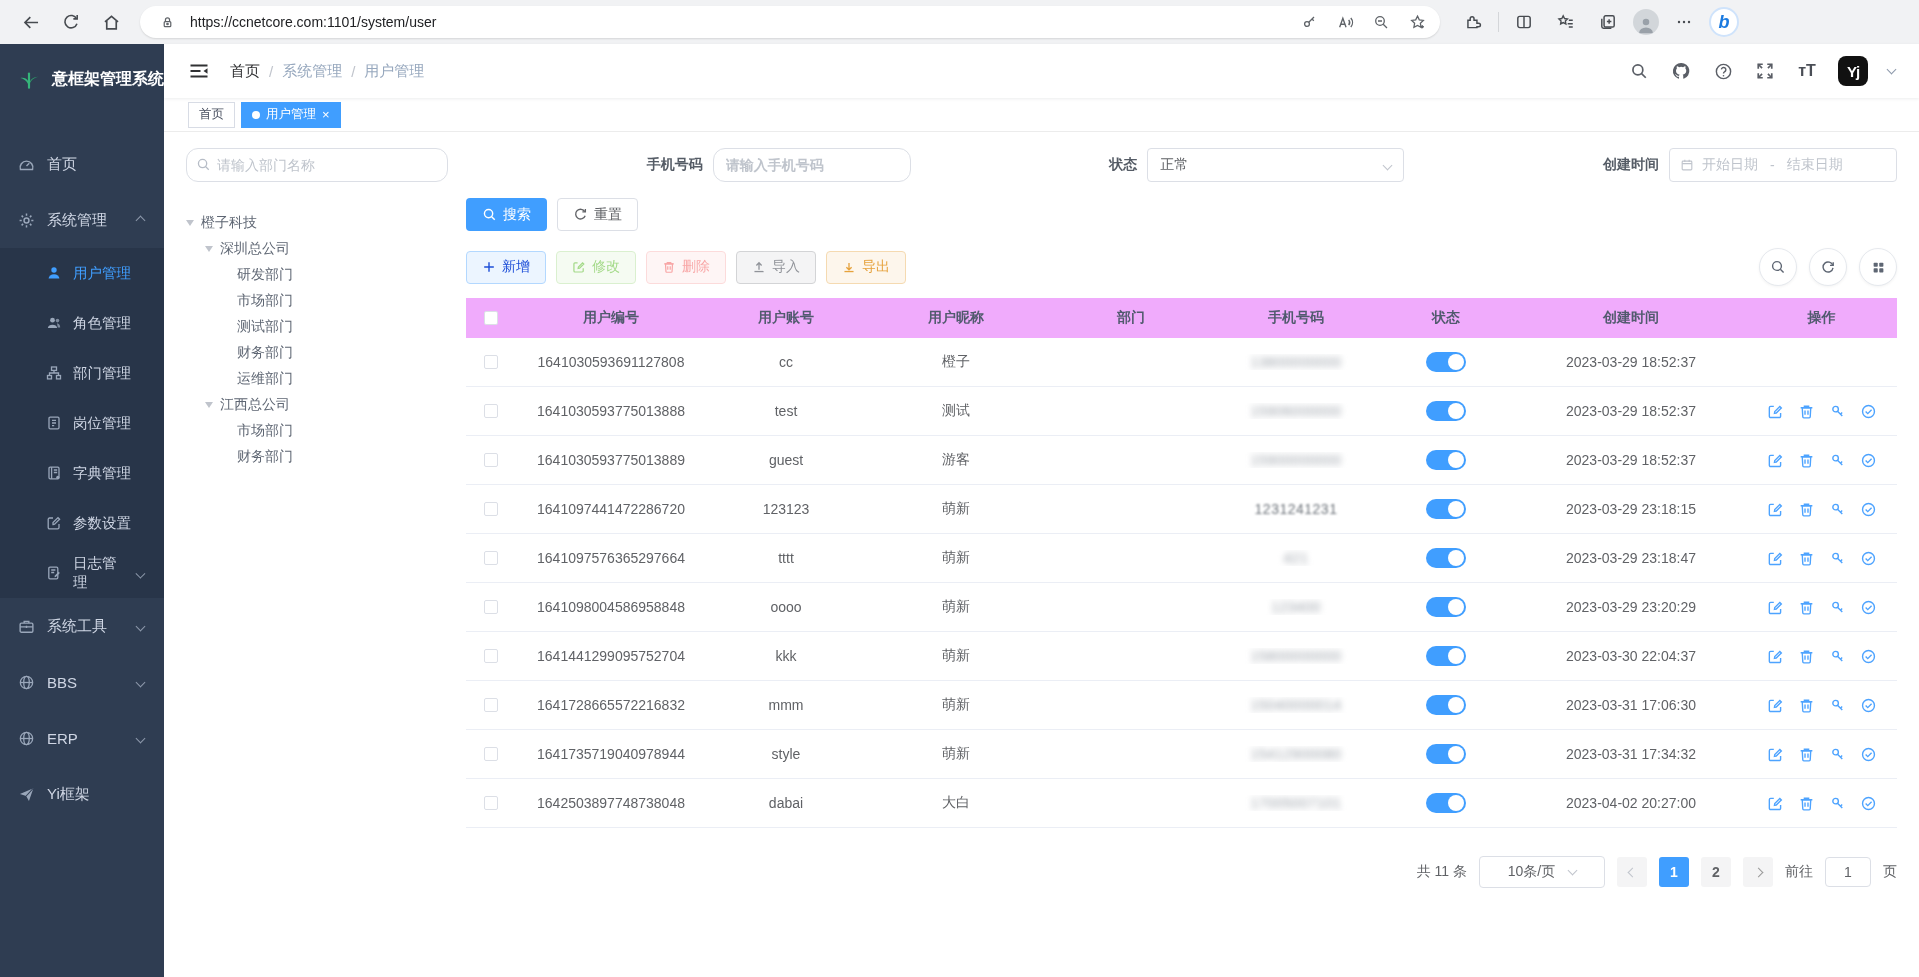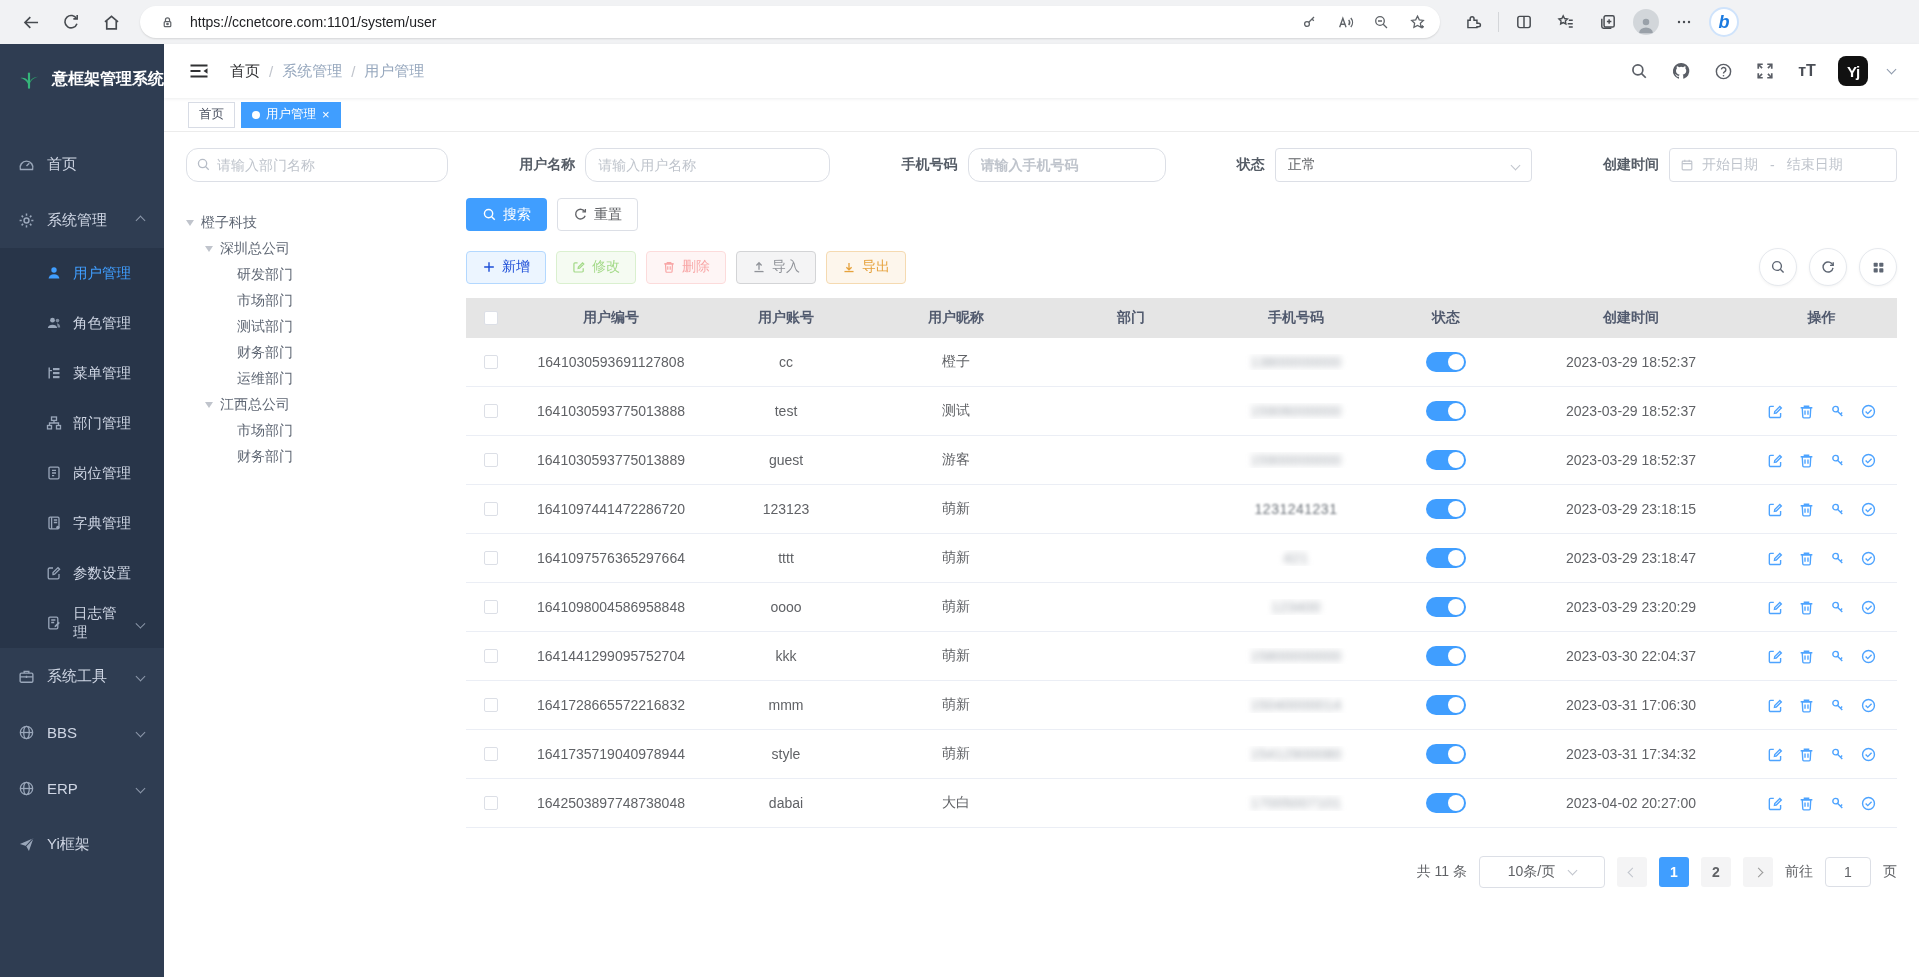--- a/index.html
+++ b/index.html
@@ -85,21 +85,21 @@
 .btn-import{background:#f4f4f5;border-color:#d3d4d6;color:#909399}
 .btn-export{background:#fdf6ec;border-color:#f5dab1;color:#e6a23c}
 .rowsearch{display:flex;gap:10px}
 .rowactions{display:flex;gap:10px;margin-top:17px;align-items:center}
 .circ{width:38px;height:38px;border-radius:50%;border:1px solid #e6e9ee;background:#fff;display:flex;align-items:center;justify-content:center;
   color:#5e6673;cursor:pointer;box-shadow:0 1px 3px rgba(0,0,0,.05)}
 .circgap{display:flex;gap:12px;margin-left:auto}
 
 .table{margin-top:12px}
 .thead,.trow{display:grid;grid-template-columns:50px 190px 160px 180px 170px 160px 140px 230px 1fr;align-items:center}
-.thead{height:40px;background:#e5e5e5;color:#515a6e;font-weight:bold}
+.thead{height:40px;background:#f0abfc;color:#515a6e;font-weight:bold}
 .trow{height:49px;border-bottom:1px solid #ebeef5;color:#606266}
 .tc{display:flex;align-items:center;justify-content:center;text-align:center;overflow:hidden}
 .cbx{width:14px;height:14px;border:1px solid #dcdfe6;border-radius:2px;background:#fff;cursor:pointer}
 .switch{width:40px;height:20px;border-radius:10px;background:#409eff;position:relative;cursor:pointer;flex-shrink:0}
 .switch::after{content:"";position:absolute;top:2px;right:2px;width:16px;height:16px;border-radius:50%;background:#fff}
 .phone{filter:blur(3px);color:#9aa0a8;letter-spacing:.5px}
 .phone.visible{filter:blur(1px);color:#6b7178}
 .ops{display:flex;gap:14px;color:#4da3ff}
 .opi{width:17px;height:17px;cursor:pointer}
 
@@ -260,32 +260,20 @@
                 <circle cx="6.5" cy="5.2" r="2.4"></circle>
                 <path d="M1.8 13a4.8 4 0 0 1 9.4 0z"></path>
                 <circle cx="11.5" cy="5.6" r="1.8" opacity=".75"></circle>
                 <path d="M11 8.3c1.8.3 3.2 1.7 3.2 4.2h-2.4" opacity=".75"></path>
               </svg>
           </span>
           <span>角色管理</span>
         </div>
         <div class="sitem">
           <span class="mic">
-            <svg width="16" height="16" viewBox="0 0 16 16" fill="currentColor">
-                <path d="M2.5 2.5h1.4v11H2.5z"></path>
-                <path d="M3 5h3v1.2H3z"></path>
-                <rect x="7" y="3" width="6.5" height="2.2"></rect>
-                <rect x="7" y="7" width="6.5" height="2.2"></rect>
-                <rect x="7" y="11" width="6.5" height="2.2"></rect>
-              </svg>
-          </span>
-          <span>菜单管理</span>
-        </div>
-        <div class="sitem">
-          <span class="mic">
             <svg width="16" height="16" viewBox="0 0 16 16" fill="none" stroke="currentColor" stroke-width="1.3">
                 <rect x="5.5" y="2" width="5" height="3.4"></rect>
                 <rect x="1.5" y="10.5" width="4" height="3.4"></rect>
                 <rect x="10.5" y="10.5" width="4" height="3.4"></rect>
                 <path d="M8 5.4v2.6M3.5 10.5V8h9v2.5"></path>
               </svg>
           </span>
           <span>部门管理</span>
         </div>
         <div class="sitem">
@@ -435,24 +423,20 @@
 
       <div class="filters">
         <div class="deptwrap">
           <span class="deptmag">
             <svg width="15" height="15" viewBox="0 0 16 16" fill="none" stroke="currentColor" stroke-width="1.4">
                 <circle cx="7" cy="7" r="4.4"></circle>
                 <path d="M10.3 10.3L13.6 13.6"></path>
               </svg>
           </span>
           <input class="tin" placeholder="请输入部门名称" style="">
-        </div>
-        <div class="fgroup">
-          <span class="flabel">用户名称</span>
-          <input class="tin" style="width: 245px;" placeholder="请输入用户名称">
         </div>
         <div class="fgroup">
           <span class="flabel">手机号码</span>
           <input class="tin" style="width: 198px; font-weight: bold;" placeholder="请输入手机号码">
         </div>
         <div class="fgroup">
           <span class="flabel">状态</span>
           <div class="selbox">
             <span>正常</span>
             <span class="chev cdown"></span>

